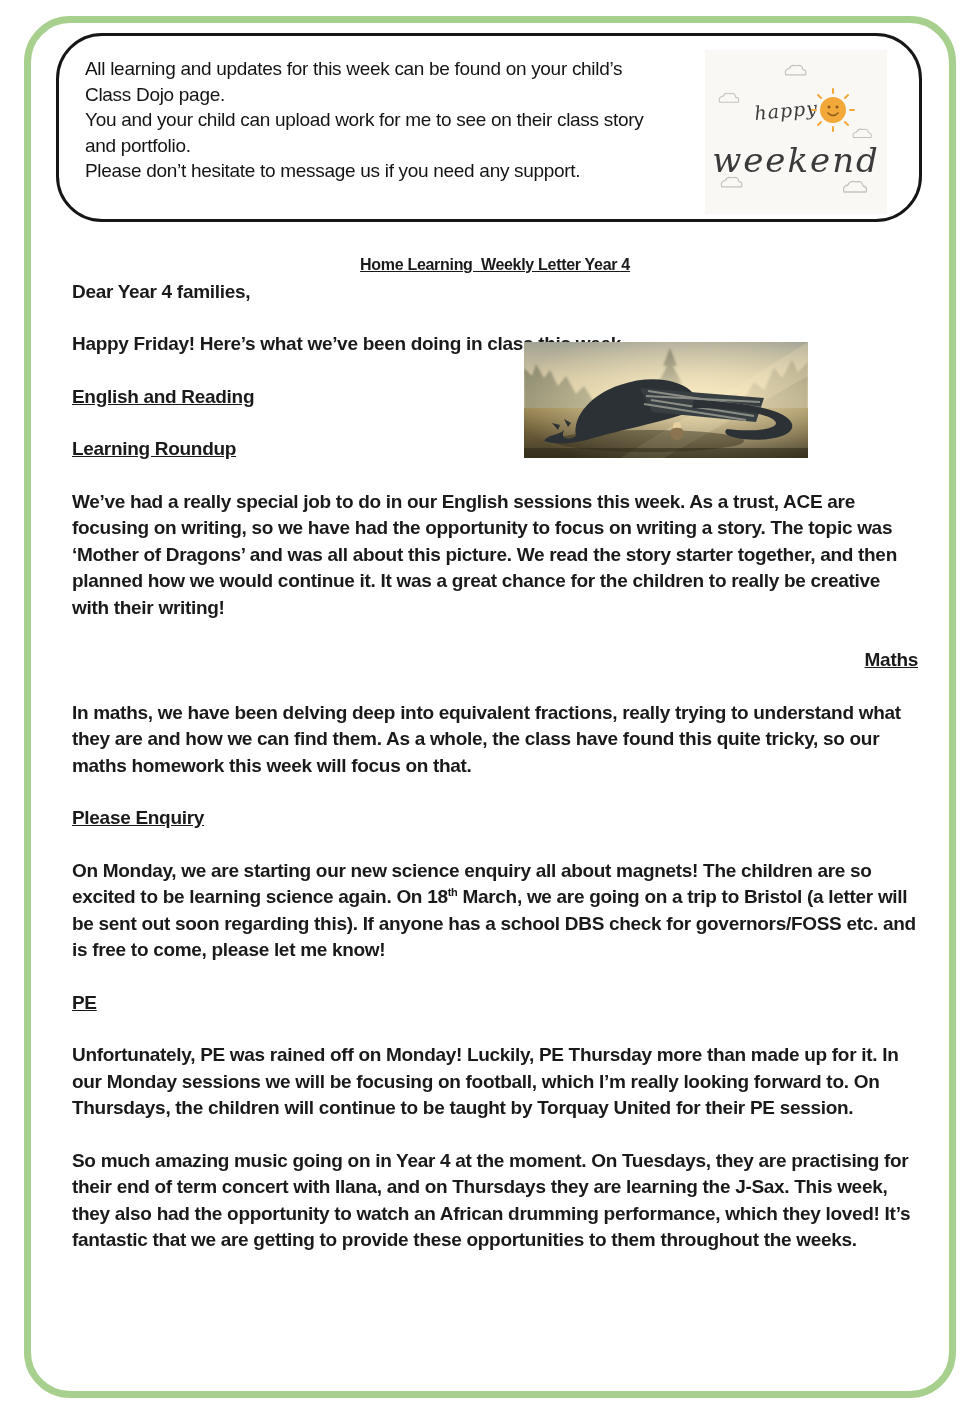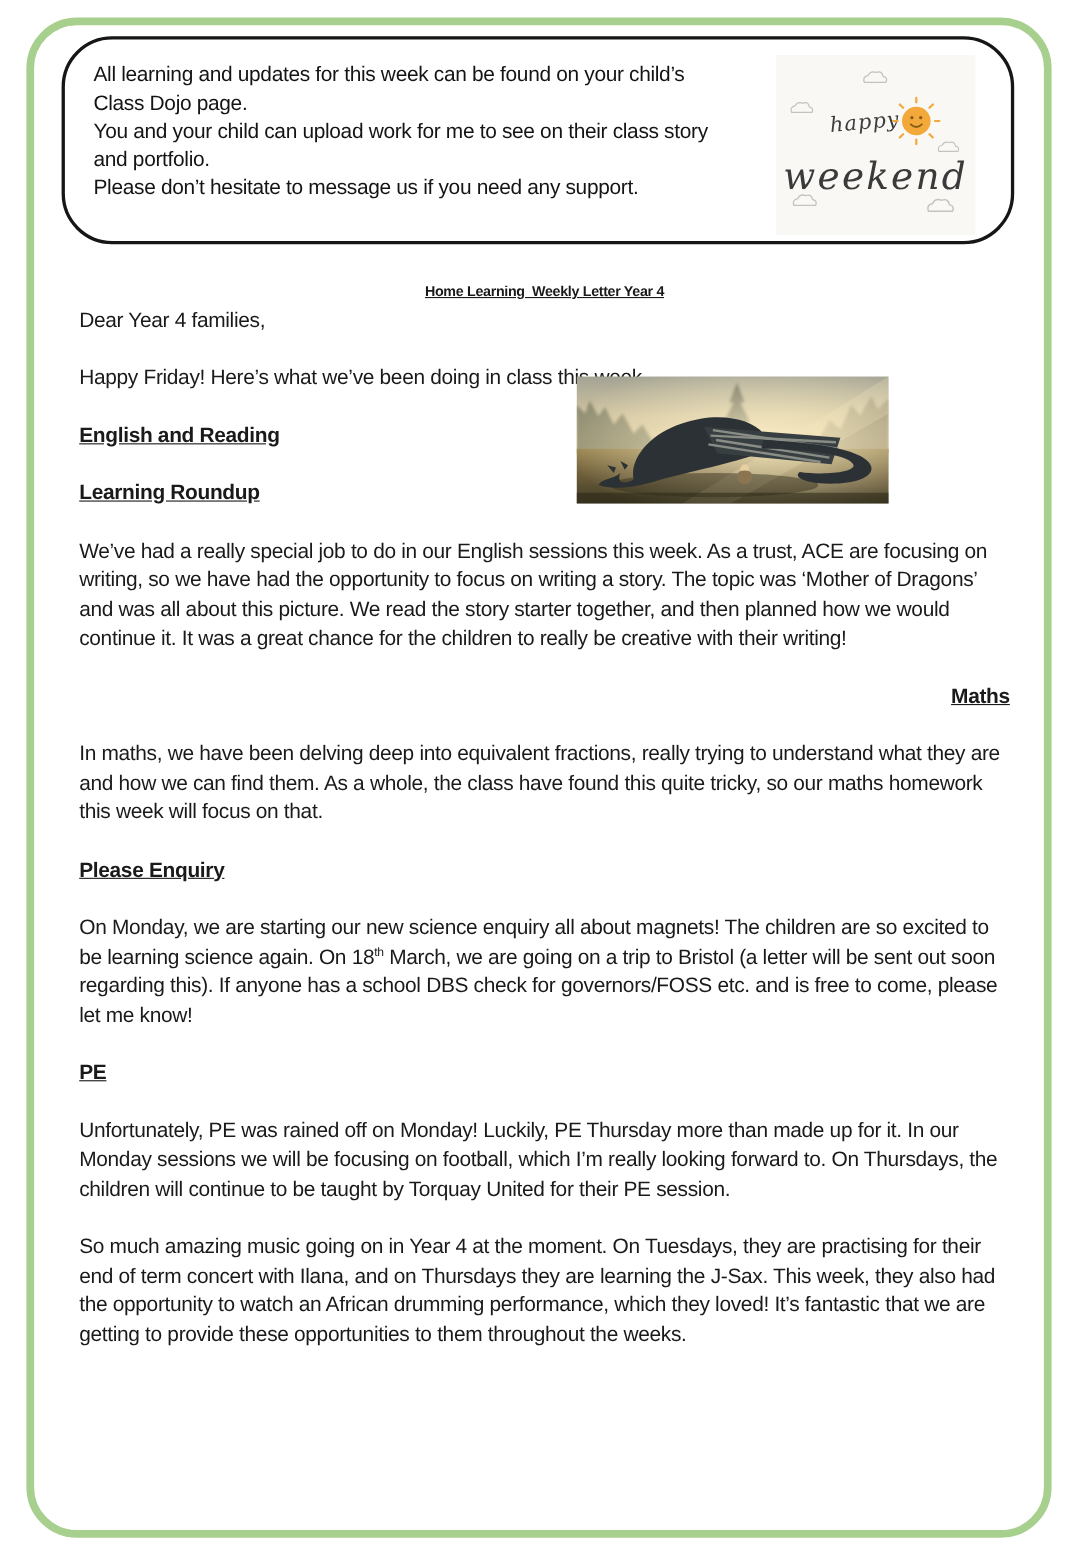--- a/index.html
+++ b/index.html
@@ -20,23 +20,23 @@
     position:absolute; left:26px; top:20px; font-size:19px; line-height:25.5px; color:#141414;
   }
   .callout-text div { white-space:nowrap; }
   .weekend-img {
     position:absolute; left:646px; top:14px; width:182px; height:164px; overflow:hidden;
   }
   .letter {
     position:absolute; left:72px; top:252px; width:846px;
     font-size:19px; line-height:26.5px;
   }
-  .letter p, .letter h1, .letter h2 { margin:0 0 26px 0; font-size:19px; font-weight:normal; }
+  .letter p, .letter h1, .letter h2 { margin:0 0 26px 0; font-size:19px; font-weight:bold; }
   .letter h1 {
-    font-size:13px; font-weight:bold; text-align:center;
+    font-size:16px; font-weight:bold; text-align:center;
     text-decoration:underline; white-space:pre-wrap; margin-bottom:0;
   }
   .letter h2 { font-weight:bold; text-decoration:underline; }
   .letter .maths-gap { margin-top:26px;text-align:right; }
   sup { font-size:11px; line-height:0; }
   .dragon-img {
     position:absolute; left:524px; top:342px; width:284px; height:116px; overflow:hidden;
   }
 </style>
 </head>

